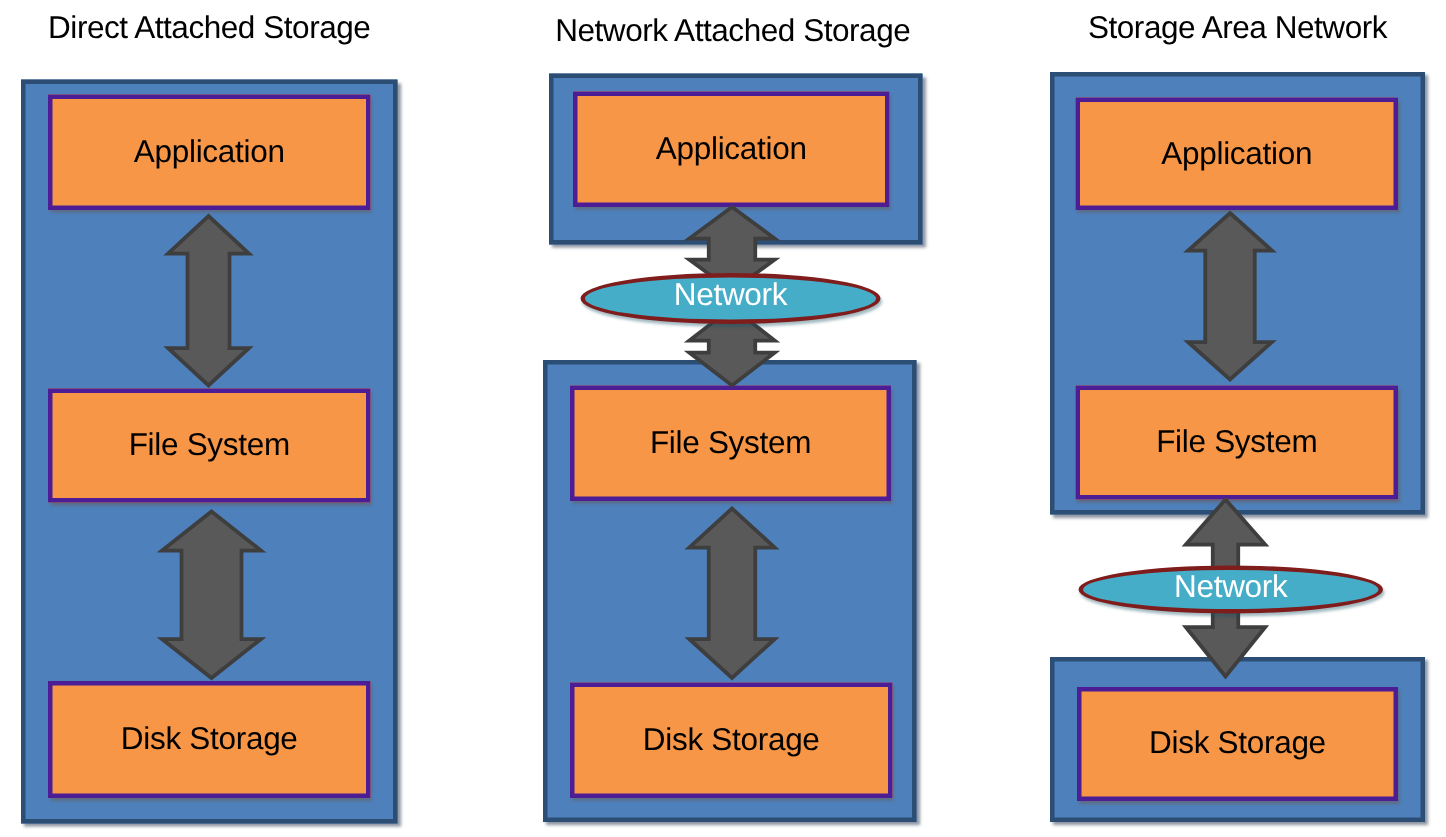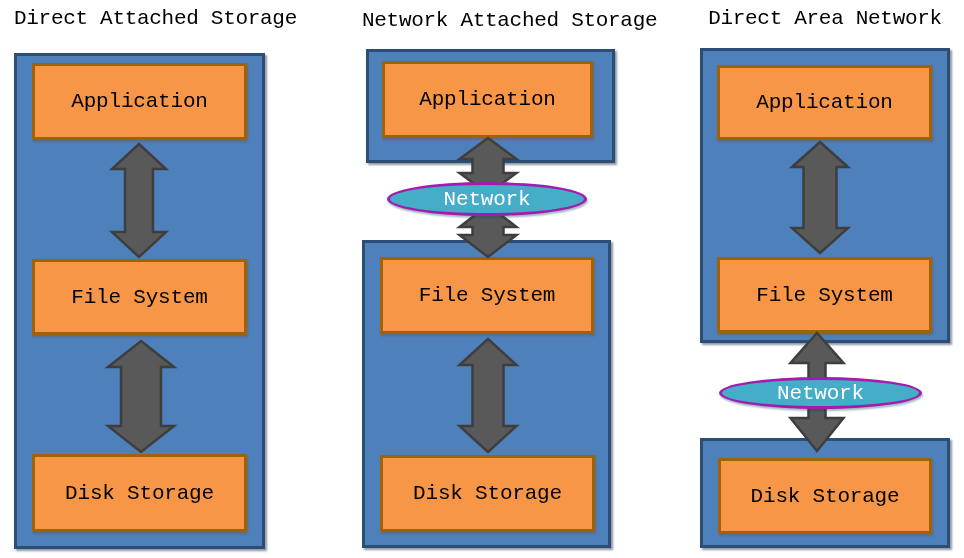--- a/index.html
+++ b/index.html
@@ -1,37 +1,37 @@
 <!DOCTYPE html>
 <html><head>
 <meta charset="utf-8">
 <style>
   html,body{margin:0;padding:0;background:#ffffff;}
   #stage{
     position:relative;width:964px;height:558px;background:#ffffff;overflow:hidden;
-    font-family:Liberation Mono, monospace;
+    font-family:Liberation Sans, sans-serif;
   }
   #stage *{box-sizing:border-box;}
   .title{
     position:absolute;color:#000;font-size:21px;line-height:24px;text-align:center;
     white-space:nowrap;letter-spacing:-0.3px;
   }
   .container{
     position:absolute;background:#4E80BC;border:3px solid #2D4E74;
     box-shadow:2px 2px 2px rgba(30,45,70,.5);
   }
   .obox{
-    position:absolute;background:#F79646;border:3px solid #a16207;
+    position:absolute;background:#F79646;border:3px solid #4c1d95;
     display:flex;align-items:center;justify-content:center;
     color:#000;font-size:21px;letter-spacing:-0.2px;
     box-shadow:1px 2px 2px rgba(120,70,20,.35);
   }
   .ellipse{
-    position:absolute;background:#45ADC7;border:3px solid #a21caf;border-radius:50%;
-    display:flex;align-items:center;justify-content:center;
+    position:absolute;background:#45ADC7;border:3px solid #7f1d1d;border-radius:50%;
+    display:flex;justify-content:center;
     color:#fff;font-size:21px;letter-spacing:-0.2px;z-index:4;
     box-shadow:1px 2px 2px rgba(20,80,100,.4);
   }
   #arrow-layer{position:absolute;left:0;top:0;z-index:3;pointer-events:none;}
   .container{z-index:1;}
   .obox{z-index:2;}
   .title{z-index:5;}
 </style>
 </head>
 <body>
@@ -64,21 +64,21 @@
     <span>File System</span>
   </div>
   <div class="obox" style="left:380px;top:455px;width:215px;height:77px;">
     <span>Disk Storage</span>
   </div>
 
   <div class="ellipse" style="left:387px;top:182px;width:200px;height:34px;">
     <span>Network</span>
   </div>
 
-  <div class="title" style="left:700px;top:7px;width:250px;">Direct Area Network</div>
+  <div class="title" style="left:700px;top:7px;width:250px;">Storage Area Network</div>
 
   <div class="container" style="left:700px;top:48px;width:250px;height:295px;"></div>
   <div class="container" style="left:700px;top:438px;width:250px;height:110px;"></div>
 
   <div class="obox" style="left:717px;top:65px;width:215px;height:75px;">
     <span>Application</span>
   </div>
   <div class="obox" style="left:717px;top:257px;width:215px;height:76px;">
     <span>File System</span>
   </div>

